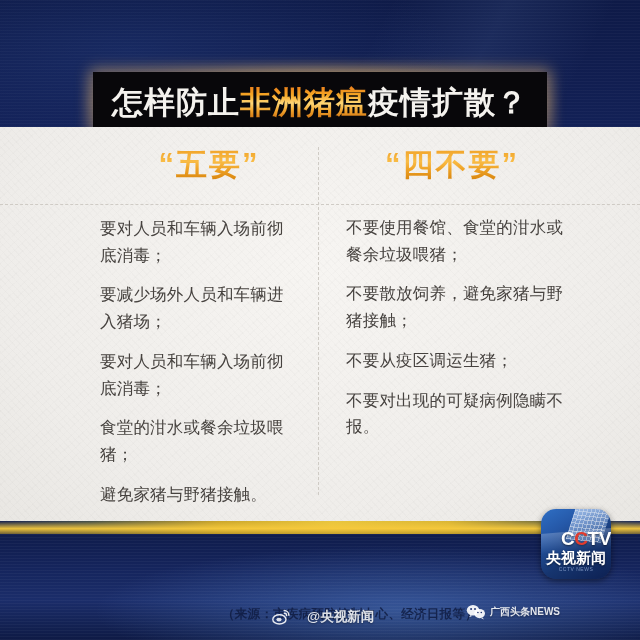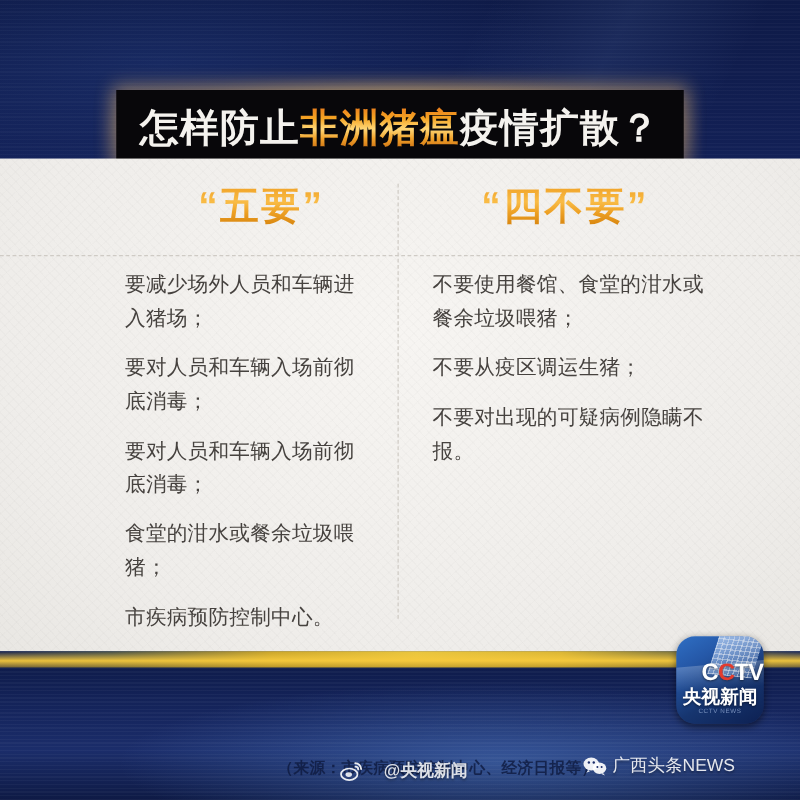--- a/index.html
+++ b/index.html
@@ -313,22 +313,22 @@
     text-shadow: 0 1px 2px rgba(0,0,0,0.35);
   }
   .wm-wechat {
     position: absolute;
     left: 466px;
     top: 604px;
     display: flex;
     align-items: center;
     gap: 4px;
     color: rgba(255,255,255,0.88);
-    font-size: 14px;
-    font-weight: normal;
+    font-size: 10px;
+    font-weight: bold;
     white-space: nowrap;
     text-shadow: 0 1px 2px rgba(0,0,0,0.35);
     justify-content: center;
   }
   .wm-icon { display: block; }
 </style>
 </head>
 <body>
 
 <div id="poster">
@@ -340,32 +340,33 @@
   <div class="title-bar">
     <div class="title-text"><span>怎样防止</span><span class="hl">非洲猪瘟</span><span>疫情扩散？</span></div>
   </div>
 
   <div class="card">
     <div class="columns">
 
       <div class="col col-left">
         <div class="col-heading">“五要”</div>
         <ul class="item-list">
+          <li class="item">要对人员和车辆入场前彻底消毒；</li>
           <li class="item">要减少场外人员和车辆进入猪场；</li>
           <li class="item">要对人员和车辆入场前彻底消毒；</li>
-          <li class="item">要对人员和车辆入场前彻底消毒；</li>
           <li class="item">食堂的泔水或餐余垃圾喂猪；</li>
-          <li class="item">市疾病预防控制中心。</li>
+          <li class="item">避免家猪与野猪接触。</li>
         </ul>
       </div>
 
       <div class="col col-right">
         <div class="col-heading">“四不要”</div>
         <ul class="item-list">
           <li class="item">不要使用餐馆、食堂的泔水或餐余垃圾喂猪；</li>
+          <li class="item">不要散放饲养，避免家猪与野猪接触；</li>
           <li class="item">不要从疫区调运生猪；</li>
           <li class="item">不要对出现的可疑病例隐瞒不报。</li>
         </ul>
       </div>
 
     </div>
     <div class="hdiv"></div>
     <div class="vdiv"></div>
   </div>
 

